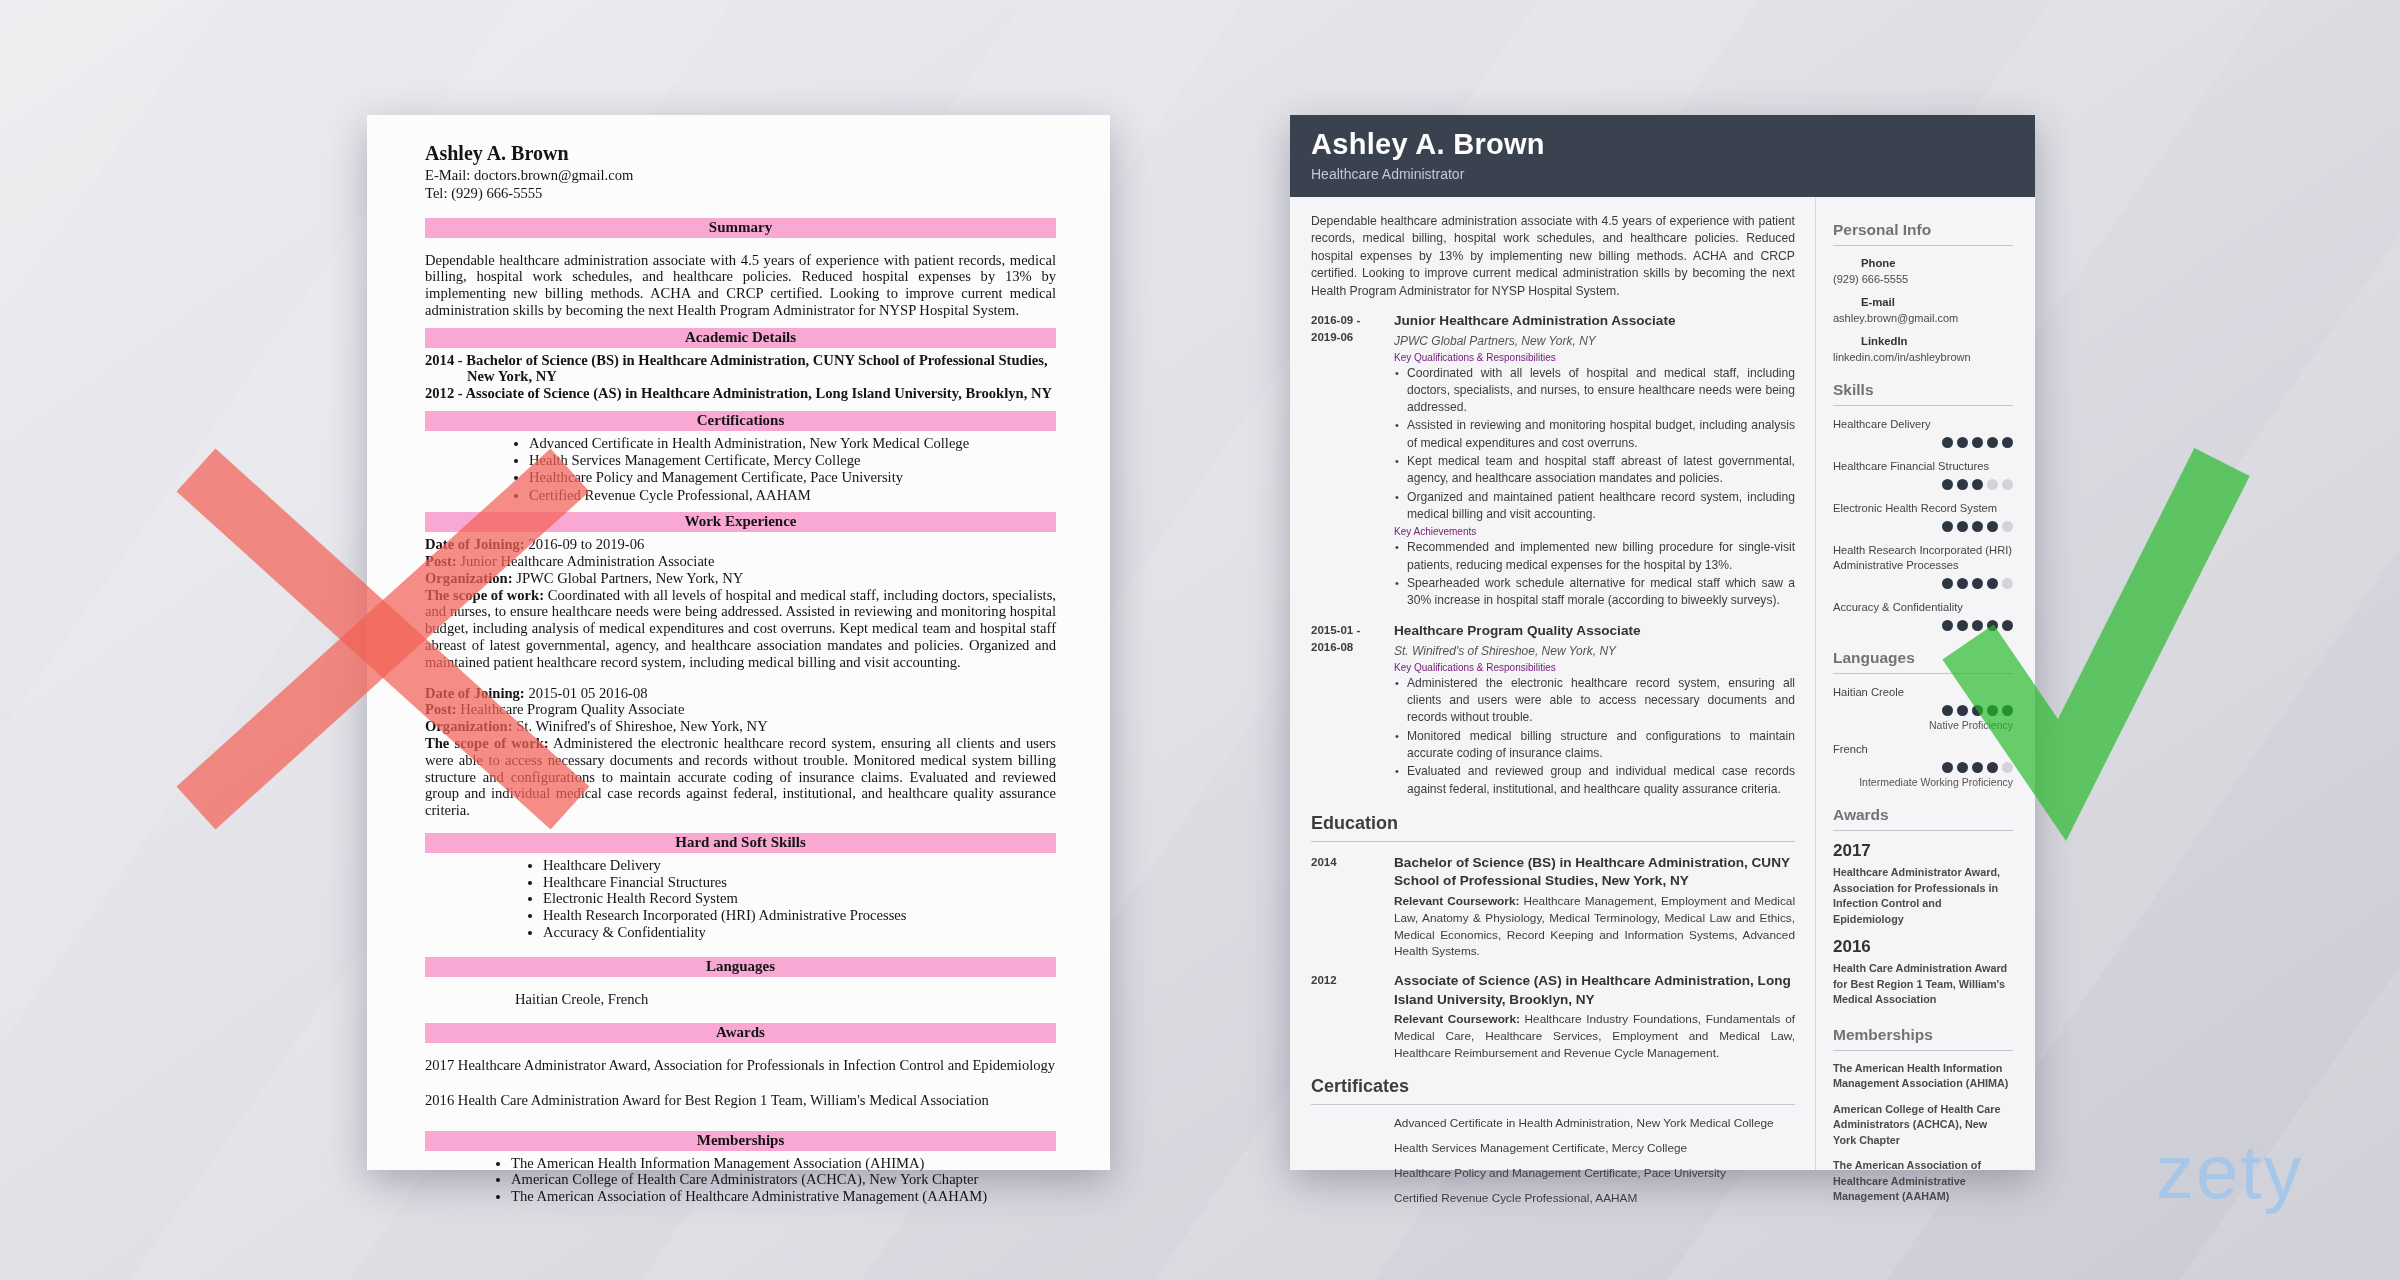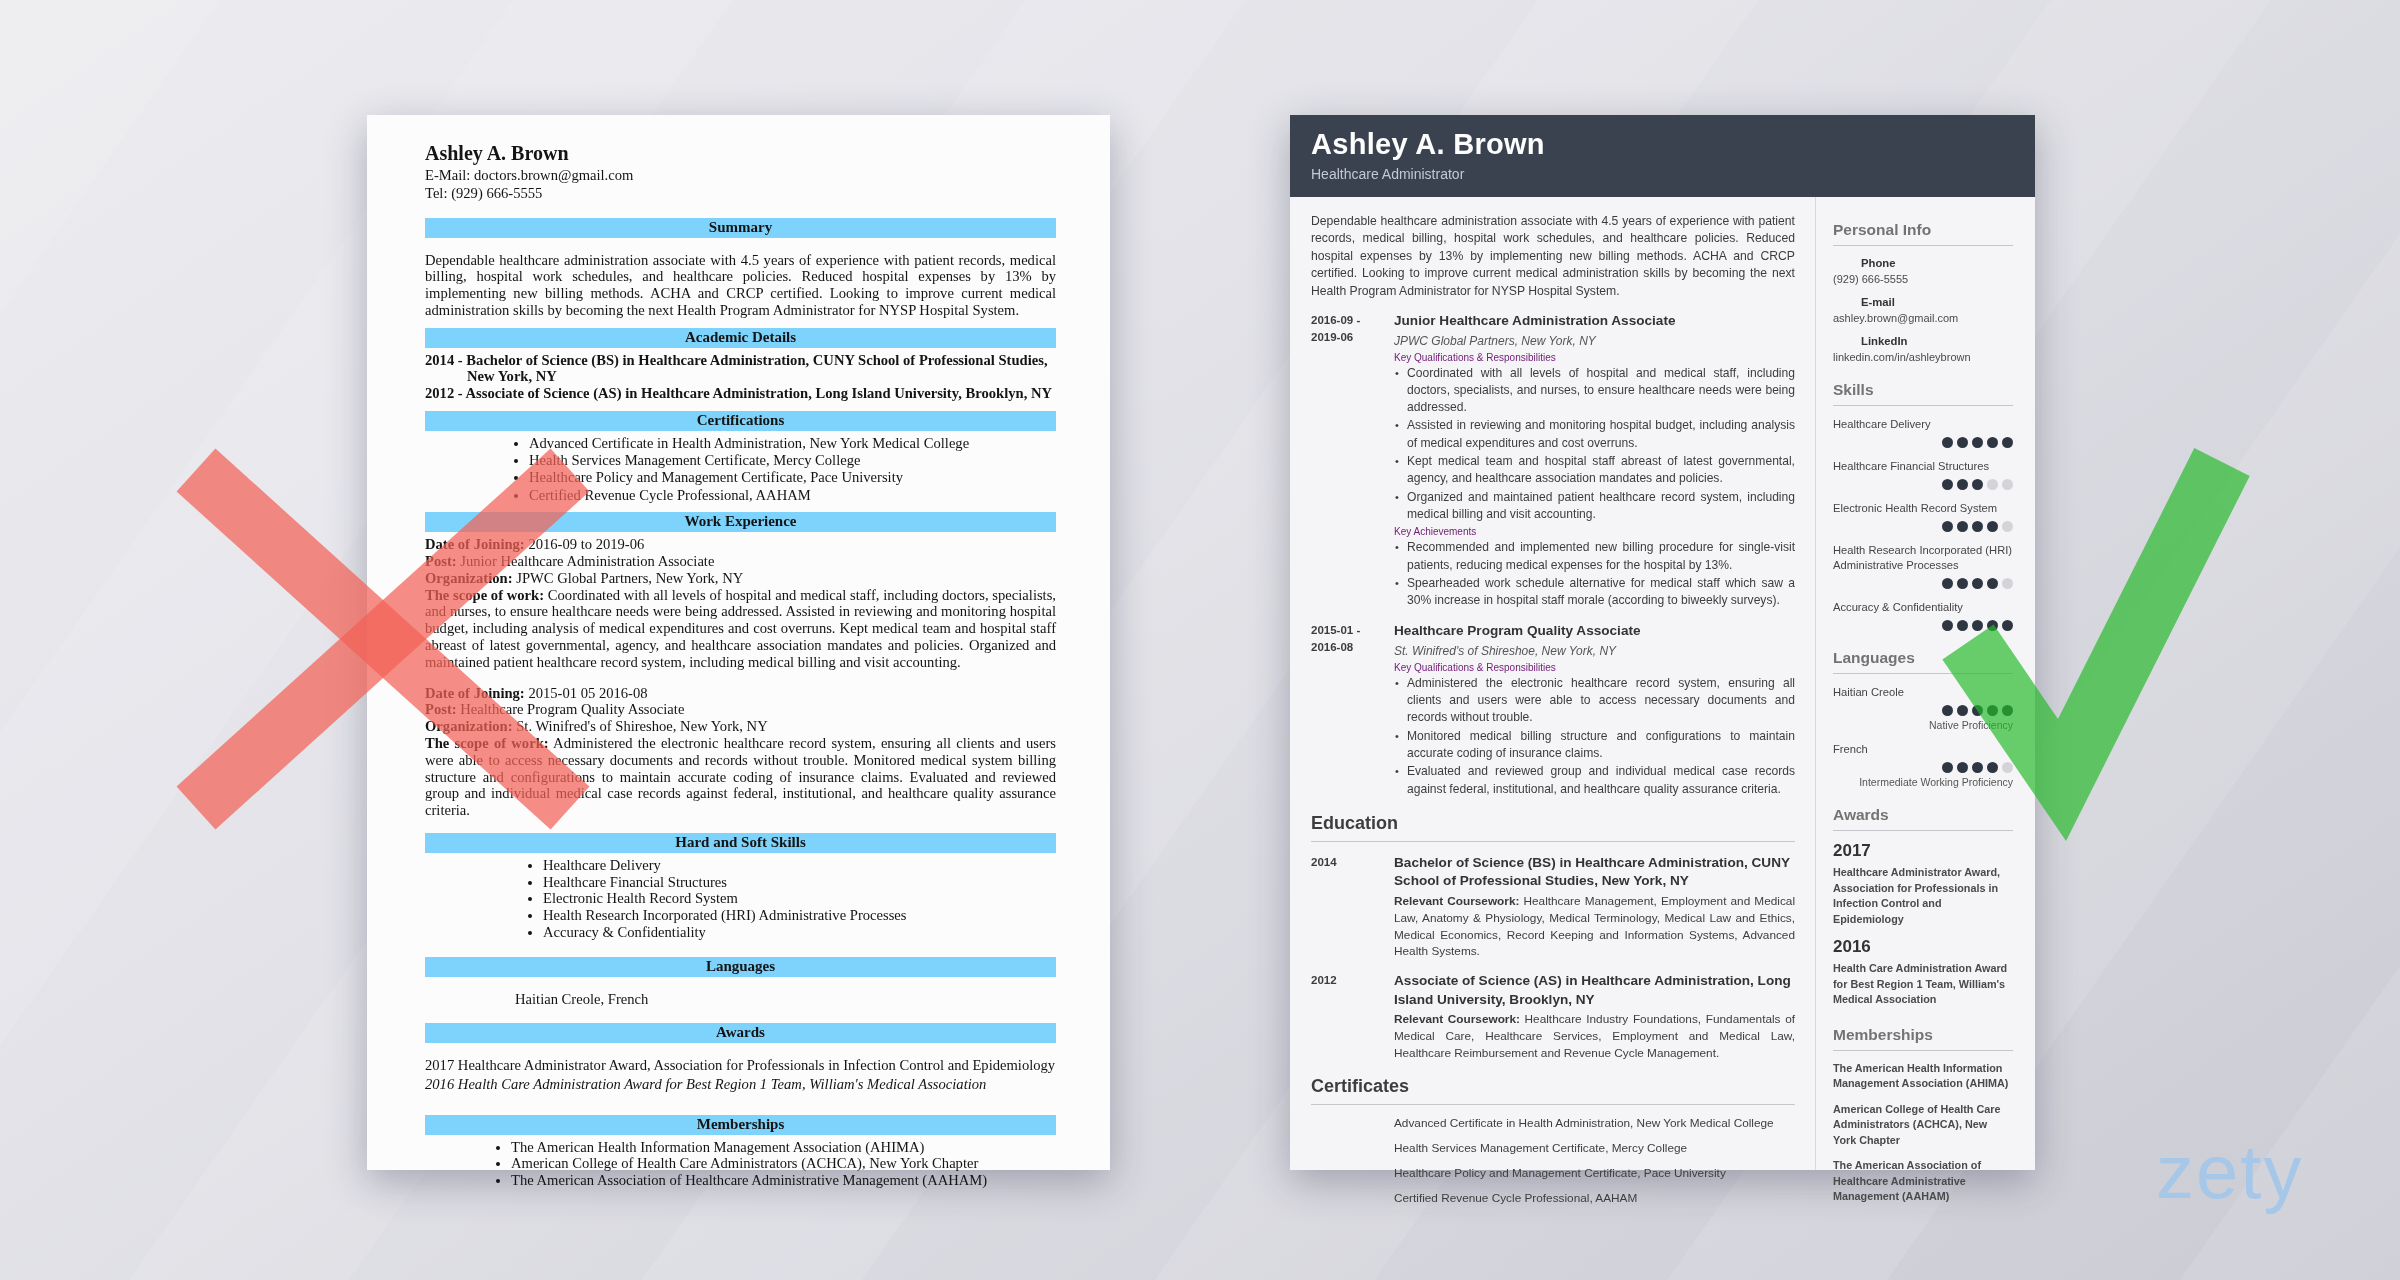--- a/index.html
+++ b/index.html
@@ -15,37 +15,37 @@
   .page-left{
     position:absolute;left:367px;top:115px;width:743px;height:1055px;box-sizing:border-box;
     background:#fcfcfd;box-shadow:0 12px 38px rgba(45,45,70,.32);
     padding:30px 54px 24px 58px;
     font-family:"Liberation Serif",serif;color:#141414;
     font-size:14.6px;line-height:16.8px;
   }
   .l-name{font-size:20px;font-weight:bold;margin:0 0 4px;}
   .l-contact{margin:0;line-height:18px;}
   .bar{
-    background:#7dd3fc;text-align:center;font-weight:bold;font-size:15px;
+    background:#f9a8d4;text-align:center;font-weight:bold;font-size:15px;
     padding:1px 0 2px;margin:9px 0 4px;
   }
   .bar.spaced{margin-top:16px;margin-bottom:14px;}
   .l-just{text-align:justify;margin:0;}
   .l-hang{padding-left:42px;text-indent:-42px;margin:0;font-weight:bold;}
   .l-hang .yr{font-weight:bold;}
   ul.l-bullets{margin:2px 0 4px;padding-left:104px;}
   ul.l-bullets li{margin:0 0 .5px;}
   ul.l-bullets-skills{margin:4px 0 4px;padding-left:118px;}
   ul.l-bullets-skills li{margin:0;}
   ul.l-bullets-mem{margin:2px 0 0;padding-left:86px;}
   .l-jobline{margin:0;}
   .l-job{margin:0 0 14px;}
   .l-lang-line{margin:12px 0 14px;padding-left:90px;}
   .l-award{padding-left:34px;text-indent:-34px;margin:10px 0 0;}
-  .l-award:last-of-type{margin-top:2px;font-style:italic;}
+  .l-award:last-of-type{margin-top:18px;}
   
   .page-right{
     position:absolute;left:1290px;top:115px;width:745px;height:1055px;box-sizing:border-box;
     background:#f5f5f7;box-shadow:0 12px 38px rgba(45,45,70,.32);
     color:#3a3a3a;
   }
   .r-header{background:#3a4250;height:82px;box-sizing:border-box;padding:13px 20px 0 21px;}
   .r-name{font-size:29px;font-weight:bold;color:#fdfdfd;letter-spacing:.3px;margin:0;}
   .r-title{font-size:14px;color:#c3c9d3;margin:5px 0 0;}
   .r-body{display:flex;height:973px;box-sizing:border-box;}

